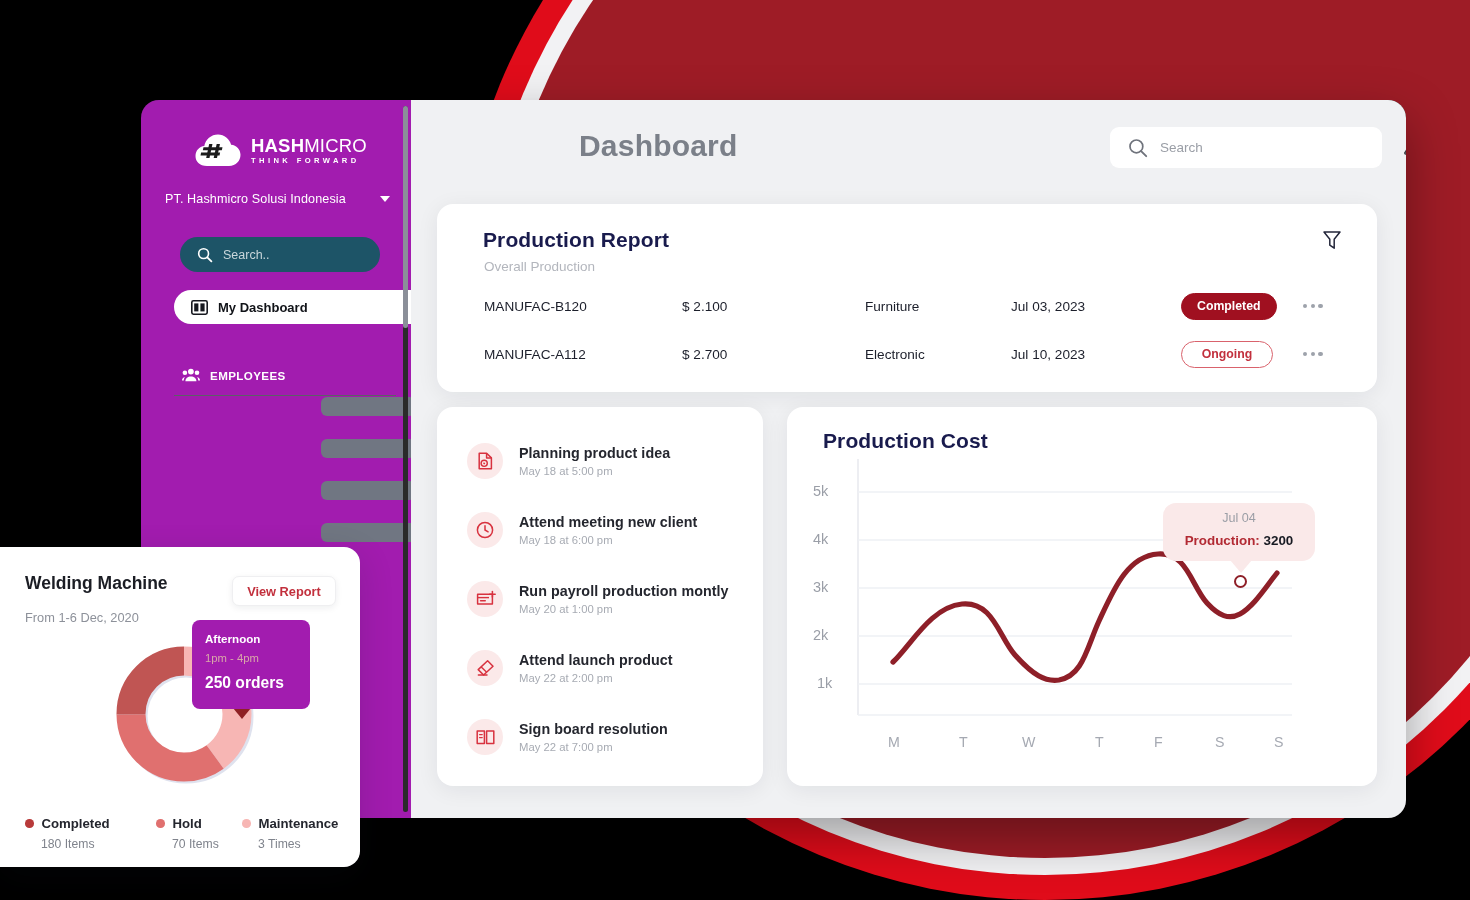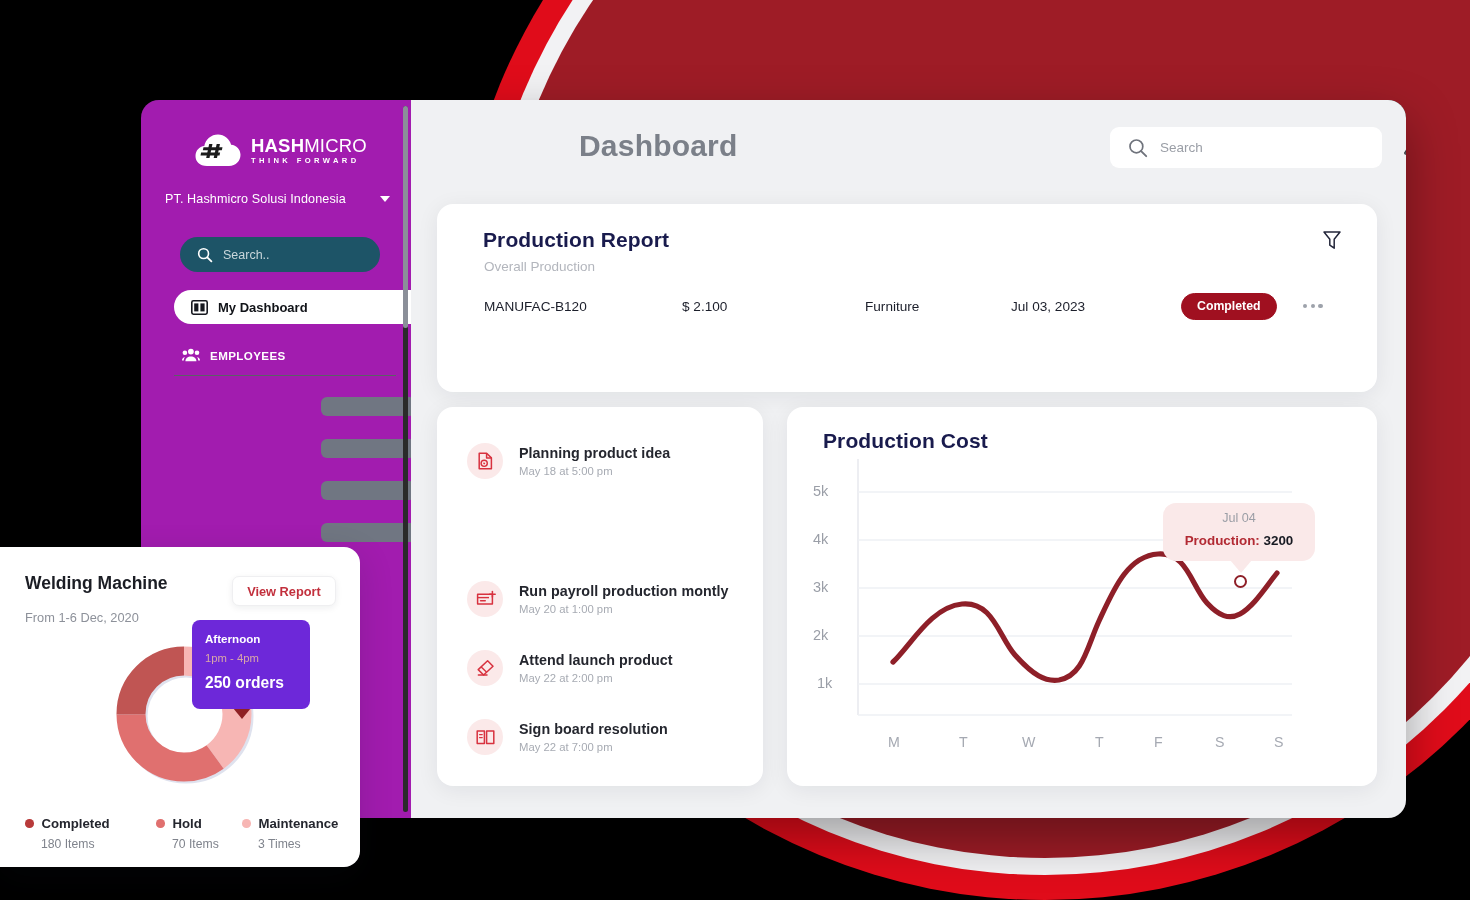--- a/index.html
+++ b/index.html
@@ -133,20 +133,21 @@
   }
 
   .side-section {
     position: absolute;
     left: 33px; top: 244px;
     width: 222px;
   }
   .side-section-row {
     display: flex; align-items: center; gap: 10px; padding-left: 8px;
     height: 22px;
+    margin-top: 20px;
   }
   .side-section-label {
     font-size: 11.6px; font-weight: 700; color: #ffffff; letter-spacing: 0.4px;
   }
   .side-divider {
     margin-top: 9px;
     width: 222px; height: 1px; background: #5d6066;
   }
 
   .skel { position:absolute; left: 180px; background: #707682; border-radius: 6px; height: 19px; }
@@ -310,21 +311,21 @@
     width: 104px; height: 30px;
     background:#ffffff; border:1px solid #efeff1; border-radius: 7px;
     display:flex; align-items:center; justify-content:center;
     font-size: 12.8px; font-weight: 700; color: #c2303d;
     box-shadow: 0 2px 7px rgba(16,24,40,0.07);
   }
   .donut-wrap { position:absolute; left: 108px; top: 638px; width: 152px; height: 152px; z-index: 31; }
   .w-tooltip {
     position:absolute; left: 192px; top: 620px;
     width: 118px; height: 89px;
-    background: #6d28d9;
+    background: #a21caf;
     border-radius: 8px;
     z-index: 33;
   }
   .wt-1 { position:absolute; left: 13px; top: 12px; font-size: 11.6px; font-weight:700; color:#ffffff; }
   .wt-2 { position:absolute; left: 13px; top: 32px; font-size: 11.3px; color:#d9a8a8; }
   .wt-3 { position:absolute; left: 13px; top: 54px; font-size: 15.6px; font-weight:700; color:#ffffff; }
   .wt-arrow {
     position:absolute; left: 233px; top: 708px;
     width: 0; height: 0;
     border-left: 9px solid transparent;
@@ -448,39 +449,63 @@
           <span class="rep-c rep-cat">Furniture</span>
           <span class="rep-c rep-date">Jul 03, 2023</span>
           <span class="badge completed">Completed</span>
           <span class="dots3">
               <span></span>
               <span></span>
               <span></span>
             </span>
         </div>
 
+        <div class="rep-row r2">
+          <span class="rep-c rep-code">MANUFAC-A112</span>
+          <span class="rep-c rep-price">$ 2.700</span>
+          <span class="rep-c rep-cat">Electronic</span>
+          <span class="rep-c rep-date">Jul 10, 2023</span>
+          <span class="badge ongoing">Ongoing</span>
+          <span class="dots3">
+              <span></span>
+              <span></span>
+              <span></span>
+            </span>
+        </div>
       </div>
 
       <div class="card" id="card-tasks">
 
         <div class="task" style="top:28px;">
           <span class="task-ico">
             <svg width="20" height="20" viewBox="0 0 20 20">
               <path d="M4.2 2.2 L11.6 2.2 L16.4 6.9 L16.4 17.8 L4.2 17.8 Z" fill="none" stroke="#d8323f" stroke-width="1.5" stroke-linejoin="round"></path>
               <path d="M11.6 2.2 L11.6 6.9 L16.4 6.9" fill="none" stroke="#d8323f" stroke-width="1.5" stroke-linejoin="round"></path>
               <circle cx="9.2" cy="12.3" r="3.1" fill="none" stroke="#d8323f" stroke-width="1.4"></circle>
               <path d="M9.2 13.5 C8.2 12.7 7.9 12.2 8.4 11.7 C8.8 11.3 9.2 11.7 9.2 11.9 C9.2 11.7 9.6 11.3 10.0 11.7 C10.5 12.2 10.2 12.7 9.2 13.5 Z" fill="#d8323f"></path>
             </svg>
           </span>
           <span class="task-txt">
             <span class="task-title">Planning product idea</span>
             <span class="task-time">May 18 at 5:00 pm</span>
           </span>
         </div>
 
+        <div class="task" style="top:97px;">
+          <span class="task-ico">
+            <svg width="20" height="20" viewBox="0 0 20 20">
+              <circle cx="10" cy="10" r="7.6" fill="none" stroke="#d8323f" stroke-width="1.5"></circle>
+              <path d="M10 5.8 L10 10 L13.1 11.8" fill="none" stroke="#d8323f" stroke-width="1.5" stroke-linecap="round"></path>
+            </svg>
+          </span>
+          <span class="task-txt">
+            <span class="task-title">Attend meeting new client</span>
+            <span class="task-time">May 18 at 6:00 pm</span>
+          </span>
+        </div>
 
         <div class="task" style="top:166px;">
           <span class="task-ico">
             <svg width="21" height="20" viewBox="0 0 21 20">
               <path d="M17.4 5.2 L17.4 15.0 L2.6 15.0 L2.6 5.2 L17.4 5.2" fill="none" stroke="#d8323f" stroke-width="1.5" stroke-linejoin="round"></path>
               <line x1="2.6" y1="8.6" x2="14.0" y2="8.6" stroke="#d8323f" stroke-width="1.4"></line>
               <line x1="5.6" y1="11.7" x2="10.2" y2="11.7" stroke="#d8323f" stroke-width="1.6" stroke-linecap="round"></line>
               <line x1="17.4" y1="2.6" x2="17.4" y2="8.1" stroke="#d8323f" stroke-width="1.5" stroke-linecap="round"></line>
               <line x1="14.7" y1="5.3" x2="20.2" y2="5.3" stroke="#d8323f" stroke-width="1.5" stroke-linecap="round"></line>
             </svg>

